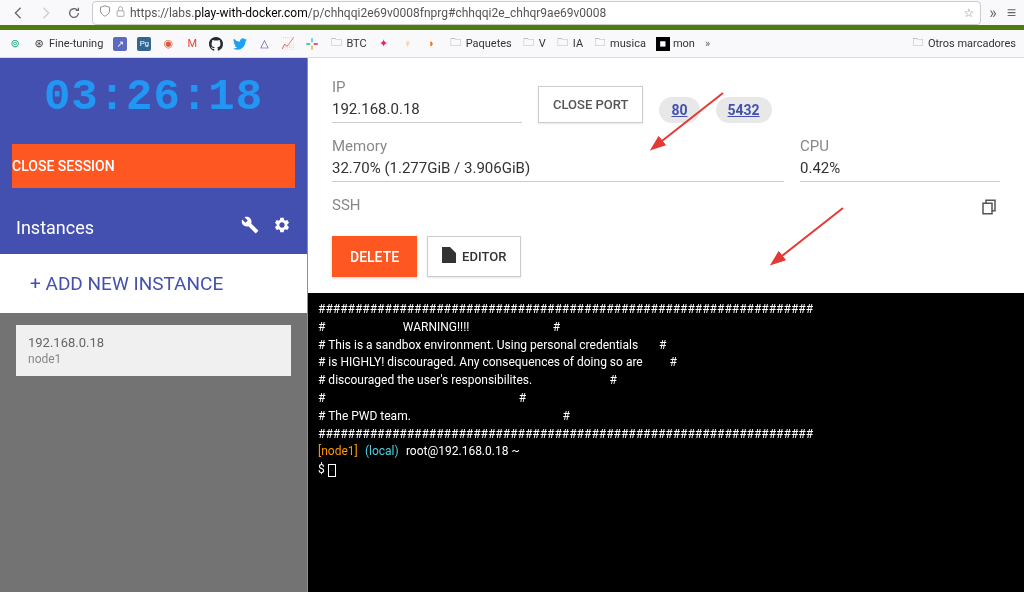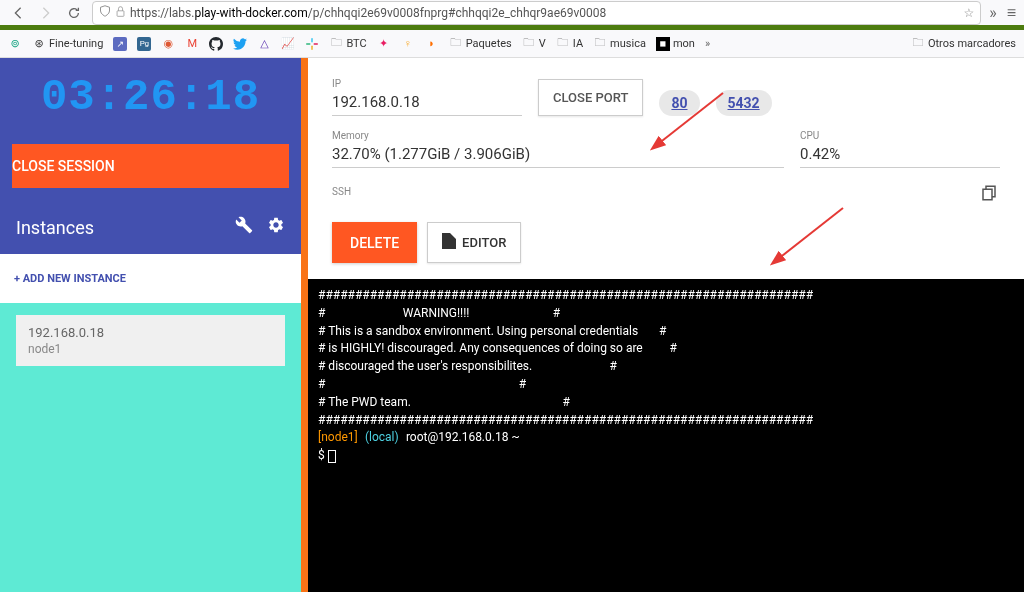--- a/index.html
+++ b/index.html
@@ -21,41 +21,41 @@
     .bookmarks-bar { height: 28px; background: #f9f9fb; border-bottom: 1px solid #ddd; display: flex; align-items: center; padding: 0 8px; gap: 10px; font-size: 11px; color: #333; }
     .bookmark { display: flex; align-items: center; gap: 3px; cursor: pointer; white-space: nowrap; }
     .bookmark-icon { width: 14px; height: 14px; display: inline-flex; align-items: center; justify-content: center; font-size: 11px; }
     .folder-ico { color: #888; }
     .bookmark-spacer { flex: 1; }
     
     
     .main-area { display: flex; height: calc(100% - 58px); background: #fff; }
     
     
-    .sidebar { width: 308px; background: #5eead4; border-right: 7px solid #f97316; display: flex; flex-direction: column; }
+    .sidebar { width: 308px; background: #737373; border-right: 1px solid #f97316; display: flex; flex-direction: column; }
     .sidebar-top { background: #4350af; }
     .timer { font-family: "Courier New", monospace; font-size: 44px; font-weight: bold; color: #2196f3; text-align: center; padding: 14px 0 10px; letter-spacing: 1px; }
     .close-session { background: #ff5722; color: #fff; font-size: 14px; font-weight: 500; text-align: left; padding: 14px 0; margin: 12px 12px 16px; cursor: pointer; }
     .instances-header { display: flex; align-items: center; justify-content: space-between; padding: 12px 16px 16px; color: #fff; }
     .instances-title { font-size: 18px; font-weight: 400; }
     .instances-icons { display: flex; gap: 14px; }
     .instances-icons span { cursor: pointer; font-size: 16px; }
-    .add-instance { color: #4350af; font-weight: 700; font-size: 11px; padding: 18px 14px; cursor: pointer; background: #fff; }
+    .add-instance { color: #4350af; font-weight: 400; font-size: 19px; padding: 18px 30px; cursor: pointer; background: #fff; }
     .instance-item { background: #f0f0f0; margin: 12px 16px; padding: 10px 12px; font-size: 13px; color: #555; cursor: pointer; }
     .instance-ip { font-size: 13px; color: #666; }
     .instance-name { font-size: 12px; color: #888; margin-top: 2px; }
     
     
     .content { flex: 1; display: flex; flex-direction: column; overflow: hidden; }
     .instance-panel { padding: 20px 24px 16px; background: #fff; }
     .instance-title { font-size: 24px; font-weight: 400; color: #333; margin-bottom: 18px; }
     
     .info-row { display: flex; align-items: flex-end; gap: 16px; margin-bottom: 14px; }
     .field { flex: 1; }
-    .field-label { font-size: 10px; color: #888; margin-bottom: 4px; }
+    .field-label { font-size: 15px; color: #888; margin-bottom: 4px; }
     .field-value { font-size: 15px; color: #333; border-bottom: 1px solid #ccc; padding-bottom: 4px; }
     
     .open-port-btn { background: #fff; border: 1px solid #ccc; padding: 10px 14px; font-size: 13px; font-weight: 500; color: #555; cursor: pointer; box-shadow: 0 1px 2px rgba(0,0,0,0.1); }
     .port-pill { background: #e8e8e8; border-radius: 14px; padding: 5px 12px; font-size: 14px; font-weight: bold; color: #4350af; text-decoration: underline; cursor: pointer; }
     
     .ssh-row { display: flex; align-items: center; gap: 10px; margin-bottom: 18px; }
     .ssh-field { flex: 1; }
     .copy-btn { width: 22px; height: 22px; cursor: pointer; color: #555; display: flex; align-items: center; justify-content: center; }
     
     .action-row { display: flex; gap: 10px; }

